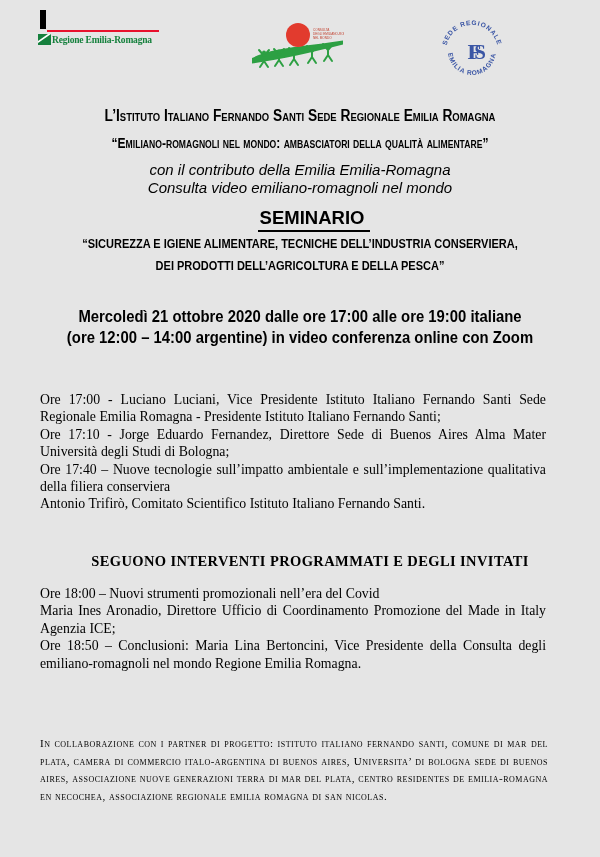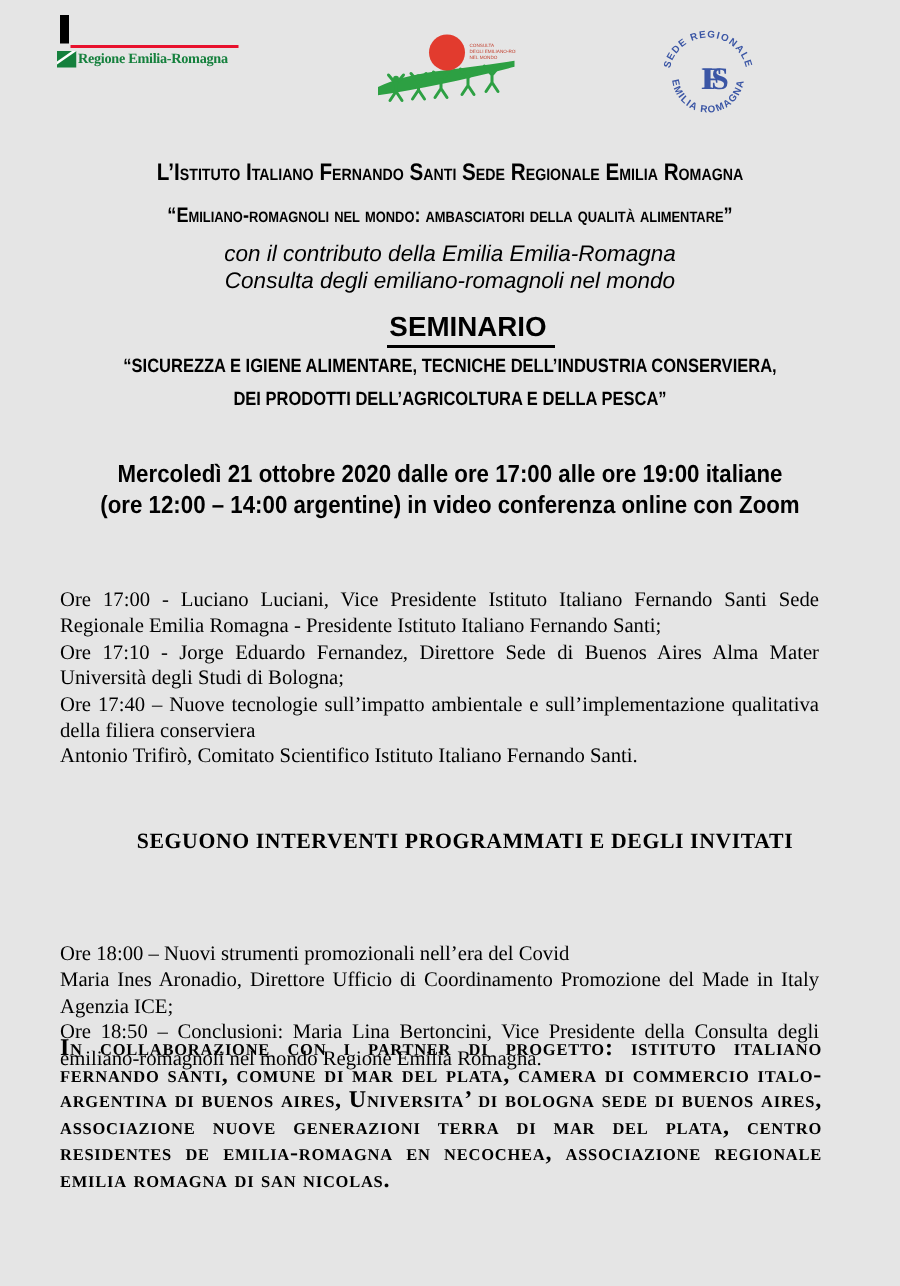--- a/index.html
+++ b/index.html
@@ -33,25 +33,25 @@
   .contrib  { top:161px; font-style:italic; font-size:15px; line-height:17.5px; white-space:normal; }
 
   .seminario { top:207px; font-weight:bold; font-size:18.5px;margin-left:28px; }
   .seminario .u { display:inline-block; border-bottom:2.5px solid #000; padding:0 6px 1px 2px; }
   .quote     { top:233px; font-weight:bold; font-size:12.8px; line-height:22px; }
   .datetime  { top:306px; font-weight:bold; font-size:16.5px; line-height:20.5px; }
 
   
   .bodyblock { left:40px; width:506px; font-size:13.8px; line-height:17.4px; text-align:justify; }
   .program-1 { top:391px; }
-  .program-2 { top:585px;margin-top:42px; }
+  .program-2 { top:585px; }
   .seguono   { top:553px; left:0; right:0; text-align:center; font-weight:bold;
                font-size:14.5px; letter-spacing:0.4px;margin-left:20px; }
-  .footer    { top:690px; left:40px; width:508px; font-weight:bold; font-variant:small-caps;
-               font-size:16px; letter-spacing:0.5px; line-height:17.6px; text-align:justify; }
+  .footer    { top:735px; left:40px; width:508px; font-weight:normal; font-variant:small-caps;
+               font-size:11px; letter-spacing:0.5px; line-height:17.6px; text-align:justify; }
 </style>
 </head>
 <body>
 
 <div class="page">
 
   <div class="abs logo-regione">
     <div class="black-bar"></div>
     <div class="red-line"></div>
     <div class="mark-row">
@@ -100,21 +100,21 @@
       <textPath href="#arcBottom" startOffset="50%" text-anchor="middle">EMILIA ROMAGNA</textPath>
     </text>
     <text x="40" y="46" text-anchor="middle" font-family="Liberation Serif, serif" font-weight="bold" font-size="21" letter-spacing="-7" fill="#3b56a5">IFS</text>
   </svg>
 
   <div class="abs center-line sans cx86 title">L’Istituto Italiano Fernando Santi Sede Regionale Emilia Romagna</div>
   <div class="abs center-line sans cx86 subtitle">“Emiliano-romagnoli nel mondo: ambasciatori della qualità alimentare”</div>
 
   <div class="abs center-line sans contrib">
     <div>con il contributo della Emilia Emilia-Romagna</div>
-    <div>Consulta degli emiliano-romagnoli nel mondo</div>
+    <div>Consulta video emiliano-romagnoli nel mondo</div>
   </div>
 
   <div class="abs center-line sans seminario">
     <span class="u">SEMINARIO</span>
   </div>
 
   <div class="abs center-line sans cx86 quote">
     <div>“SICUREZZA E IGIENE ALIMENTARE, TECNICHE DELL’INDUSTRIA CONSERVIERA,</div>
     <div>DEI PRODOTTI DELL’AGRICOLTURA E DELLA PESCA”</div>
   </div>

